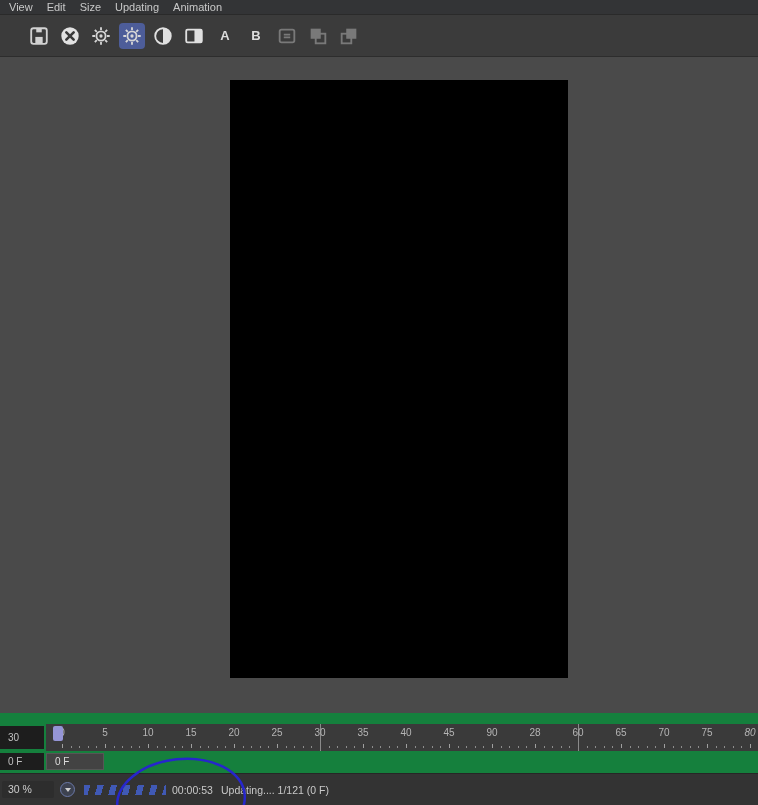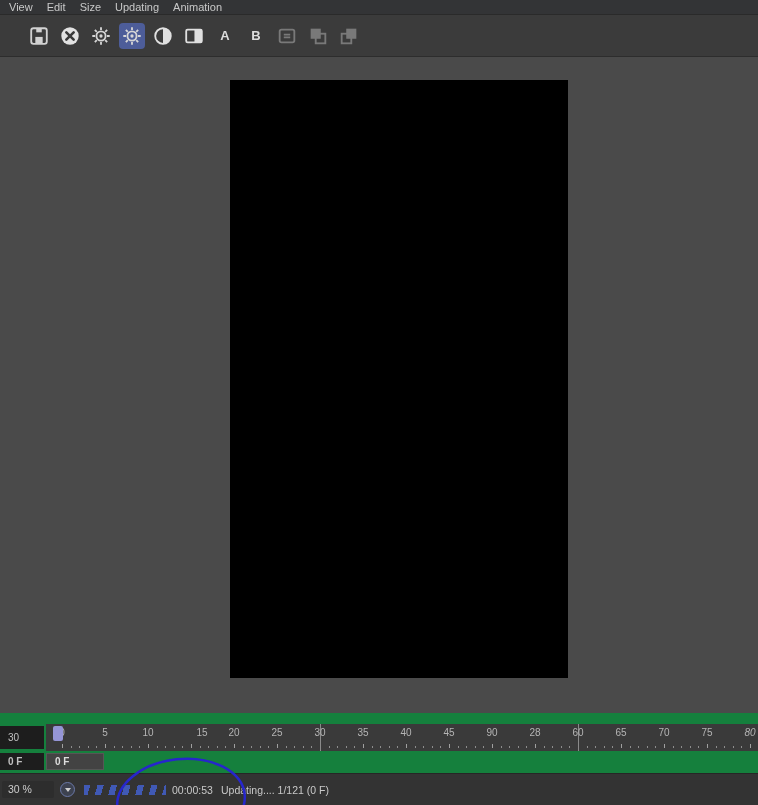--- a/index.html
+++ b/index.html
@@ -32,21 +32,21 @@
   .ruler-row { position:absolute; left:0; top:11px; width:758px; height:27px; }
   .fps-box { position:absolute; left:0; top:2px; width:44px; height:23px; background:#1d1d1d;
              color:#c0c0c0; font-size:10px; line-height:23px; padding-left:8px; }
   .ruler { position:absolute; left:46px; top:0; width:712px; height:27px; background:#3a3a3a; overflow:hidden; }
   .ruler-label { position:absolute; top:3px; transform:translateX(-50%); font-size:10px; color:#b5b5b5; z-index:2; }
   .tick { position:absolute; bottom:3px; width:1px; height:2px; background:#8d8d8d; }
   .tick.major { height:4px; background:#a0a0a0; }
   .second-line { position:absolute; top:0; bottom:0; width:1px; background:#8a8a8a; z-index:1; }
   .playhead { position:absolute; top:2px; width:10px; height:15px; background:#9595d6; border-radius:2px; z-index:3; }
 
-  .frame-row { position:absolute; left:0; top:40px; width:664px; height:18px;font-weight:bold; }
+  .frame-row { position:absolute; left:0; top:40px; width:664px; height:18px; }
   .box-dark { position:absolute; left:0; top:0; width:44px; height:17px; background:#1d1d1d;
               color:#c0c0c0; font-size:10px; line-height:17px; padding-left:8px; }
   .box-field { position:absolute; left:46px; top:0; width:58px; height:17px; background:#434343;
                border:1px solid #565656; color:#dddddd; font-size:10px; line-height:15px; padding-left:8px; }
 
   .statusbar { position:absolute; left:0; top:60px; width:758px; height:32px; background:#333333;
                border-top:1px solid #262626; color:#c9c9c9; font-size:10.5px; }
   .zoom-box { position:absolute; left:2px; top:7px; width:52px; height:17px; background:#2d2d2d;
               border-radius:2px; line-height:17px; padding-left:6px; color:#cccccc; }
   .dd-btn { position:absolute; left:60px; top:8px; width:15px; height:15px; border-radius:50%;
@@ -164,21 +164,21 @@
   </div>
 
   <div class="timeline">
 
     <div class="ruler-row">
       <div class="fps-box">30</div>
       <div class="ruler">
           <span class="ruler-label" style="left: 16px;">0</span>
           <span class="ruler-label" style="left: 59px;">5</span>
           <span class="ruler-label" style="left: 102px;">10</span>
-          <span class="ruler-label" style="left: 145px; margin-left: 11px;">15</span>
+          <span class="ruler-label" style="left: 145px;">15</span>
           <span class="ruler-label" style="left: 188px;">20</span>
           <span class="ruler-label" style="left: 231px;">25</span>
           <span class="ruler-label" style="left: 274px;">30</span>
           <span class="ruler-label" style="left: 317px;">35</span>
           <span class="ruler-label" style="left: 360px;">40</span>
           <span class="ruler-label" style="left: 403px;">45</span>
           <span class="ruler-label" style="left: 446px;">90</span>
           <span class="ruler-label" style="left: 489px;">28</span>
           <span class="ruler-label" style="left: 532px;">60</span>
           <span class="ruler-label" style="left: 575px;">65</span>

